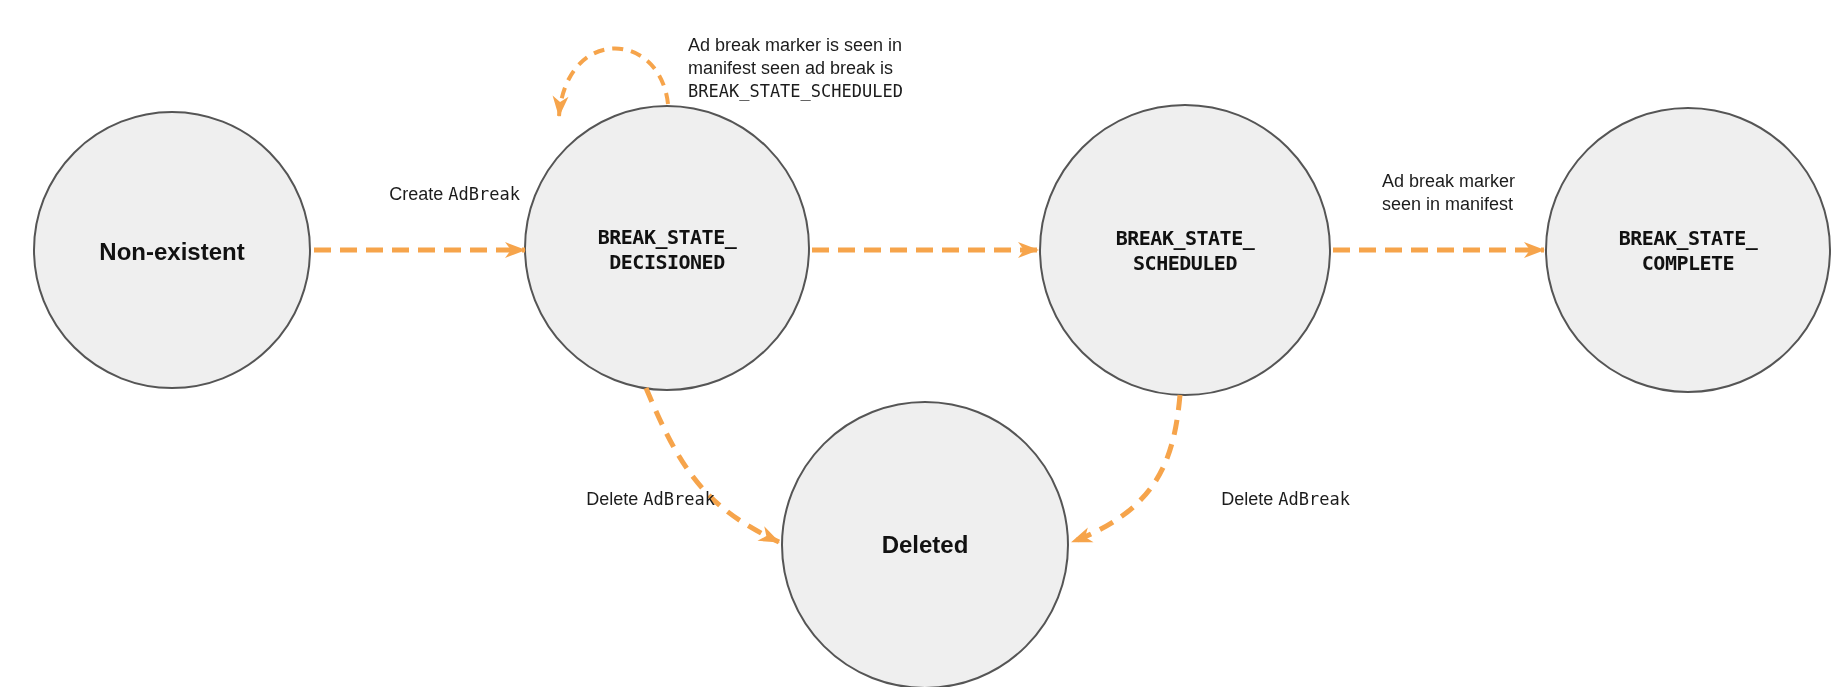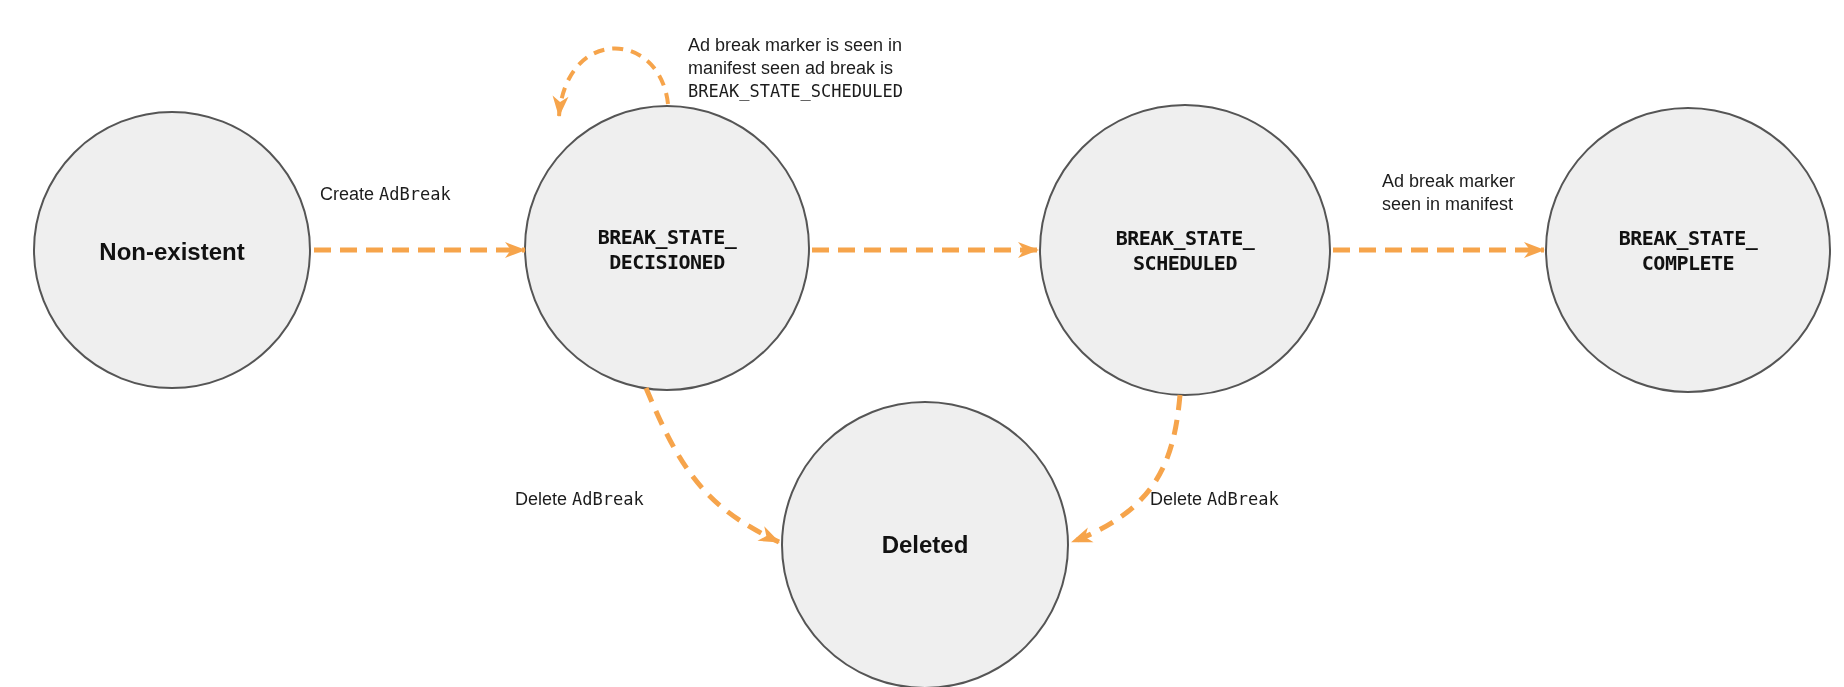--- a/index.html
+++ b/index.html
@@ -30,21 +30,21 @@
     letter-spacing: -0.5px;
   }
 
   .edge-label {
     position: absolute;
     font-size: 18px;
     line-height: 23px;
     color: #1c1c1c;
     white-space: nowrap;
   }
-  .edge-label.centered { text-align: left; }
+  .edge-label.centered { text-align: right; }
   .code {
     font-family: "DejaVu Sans Mono", "Liberation Mono", monospace;
     font-size: 17px;
   }
 </style>
 </head>
 <body>
 
 <div id="diagram">
 

